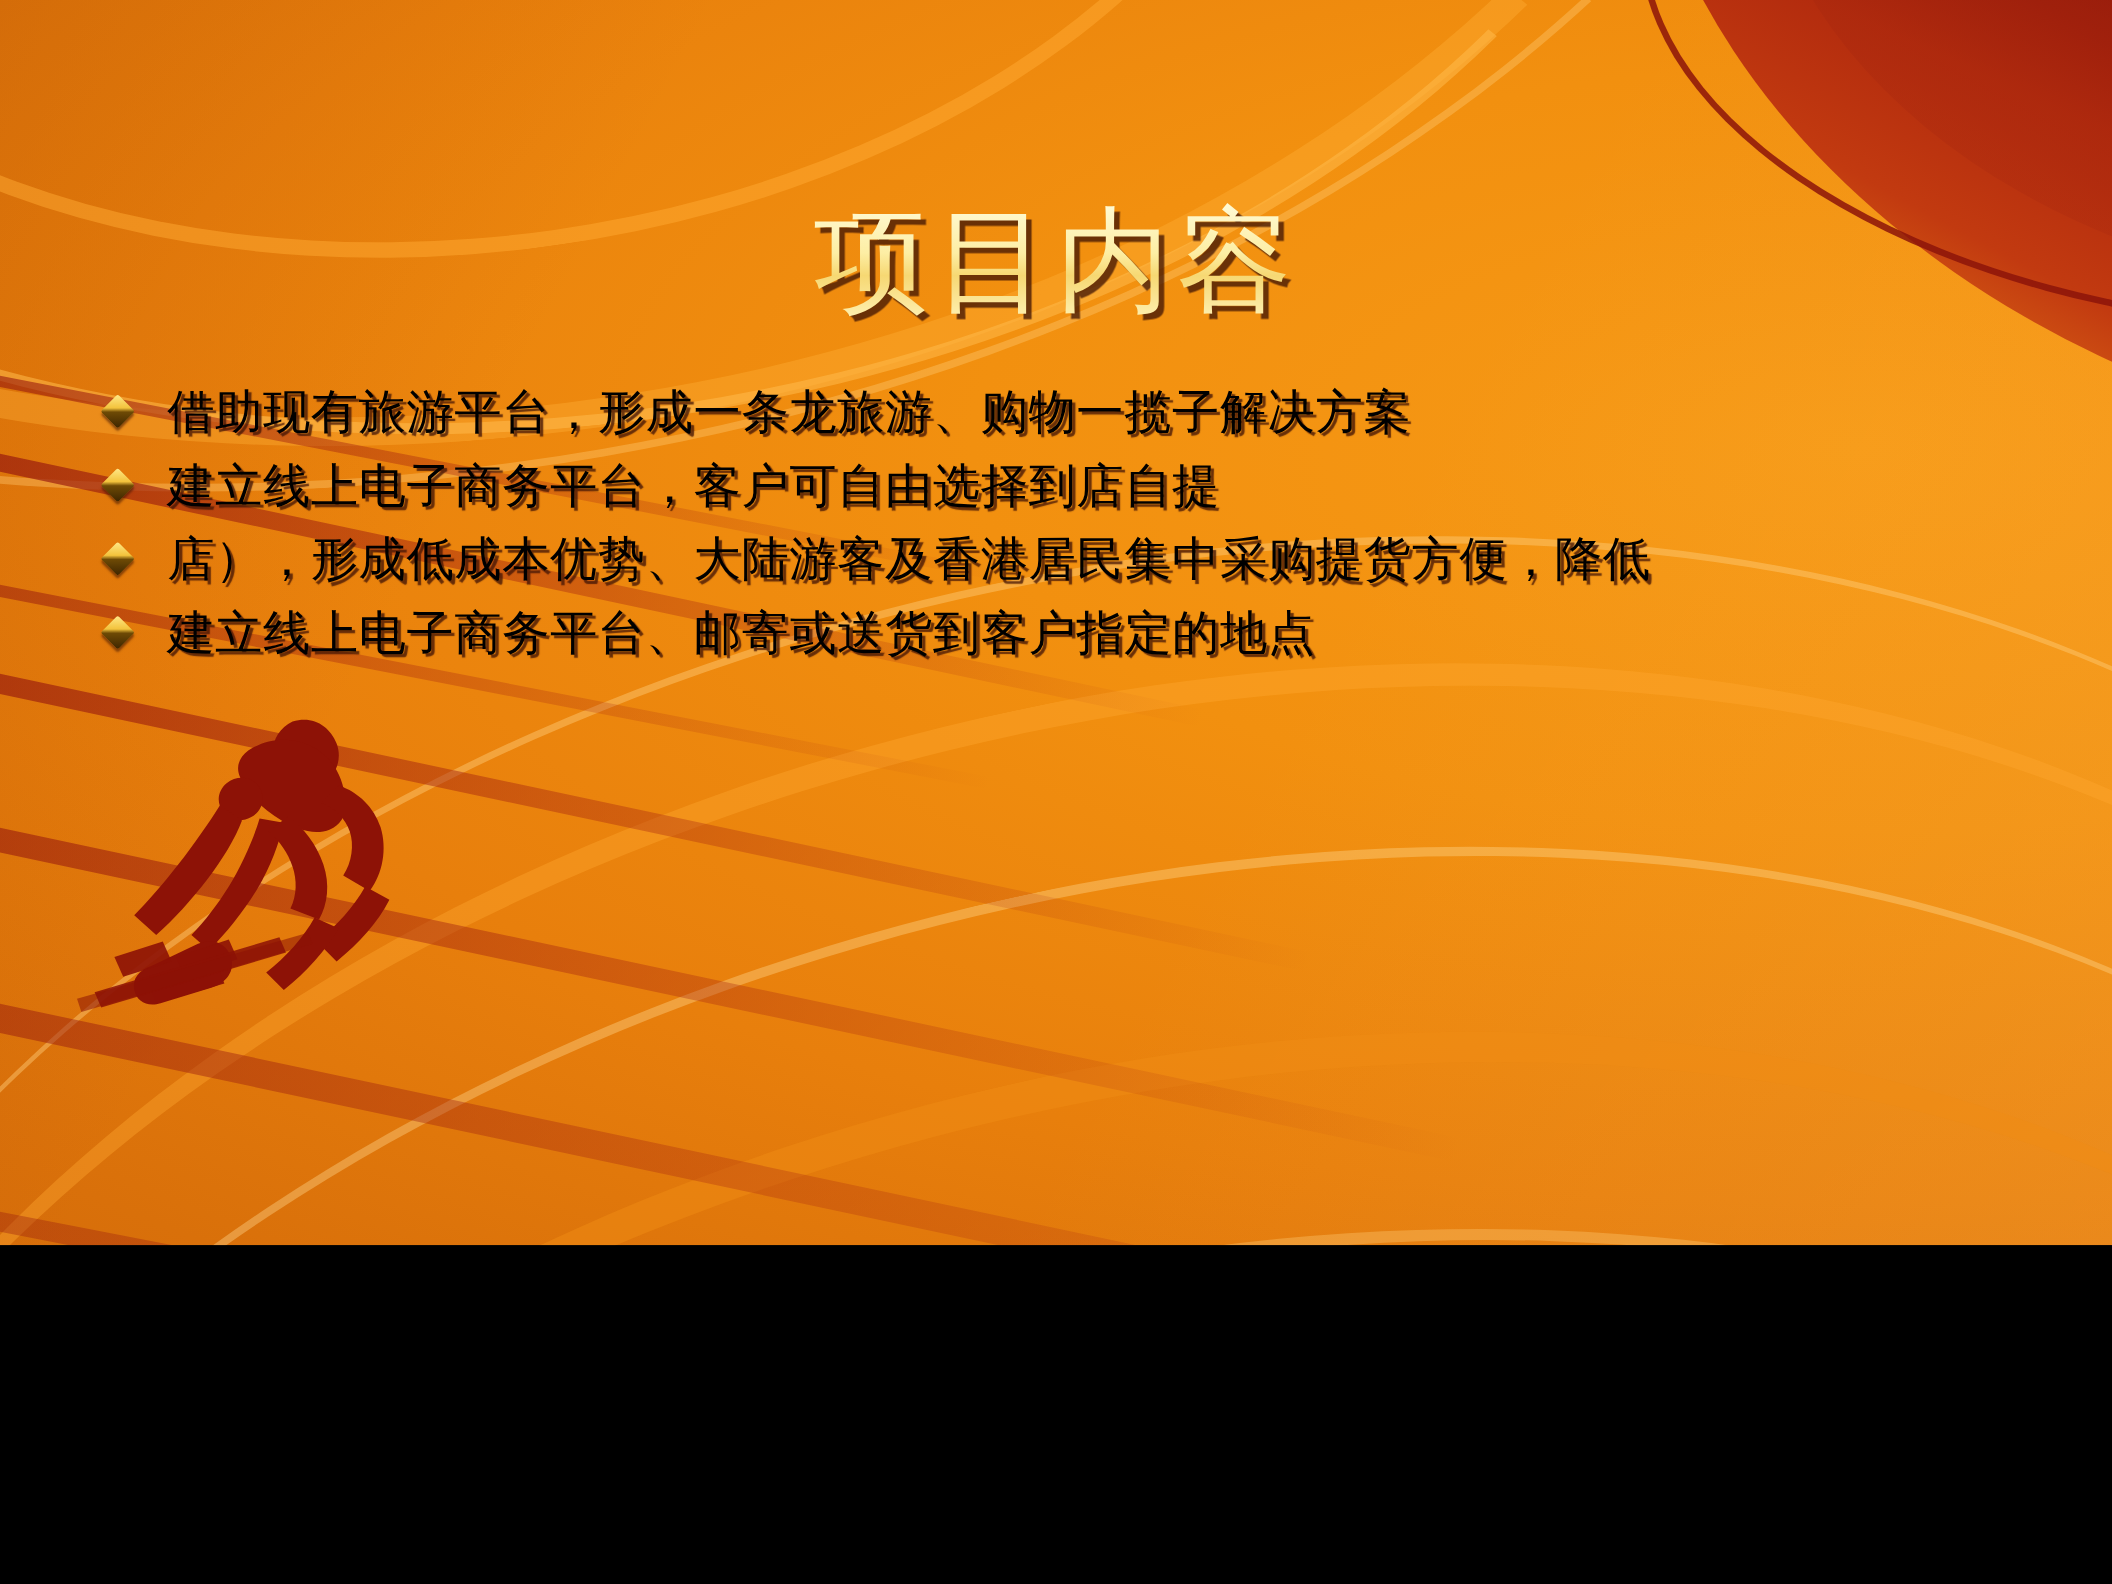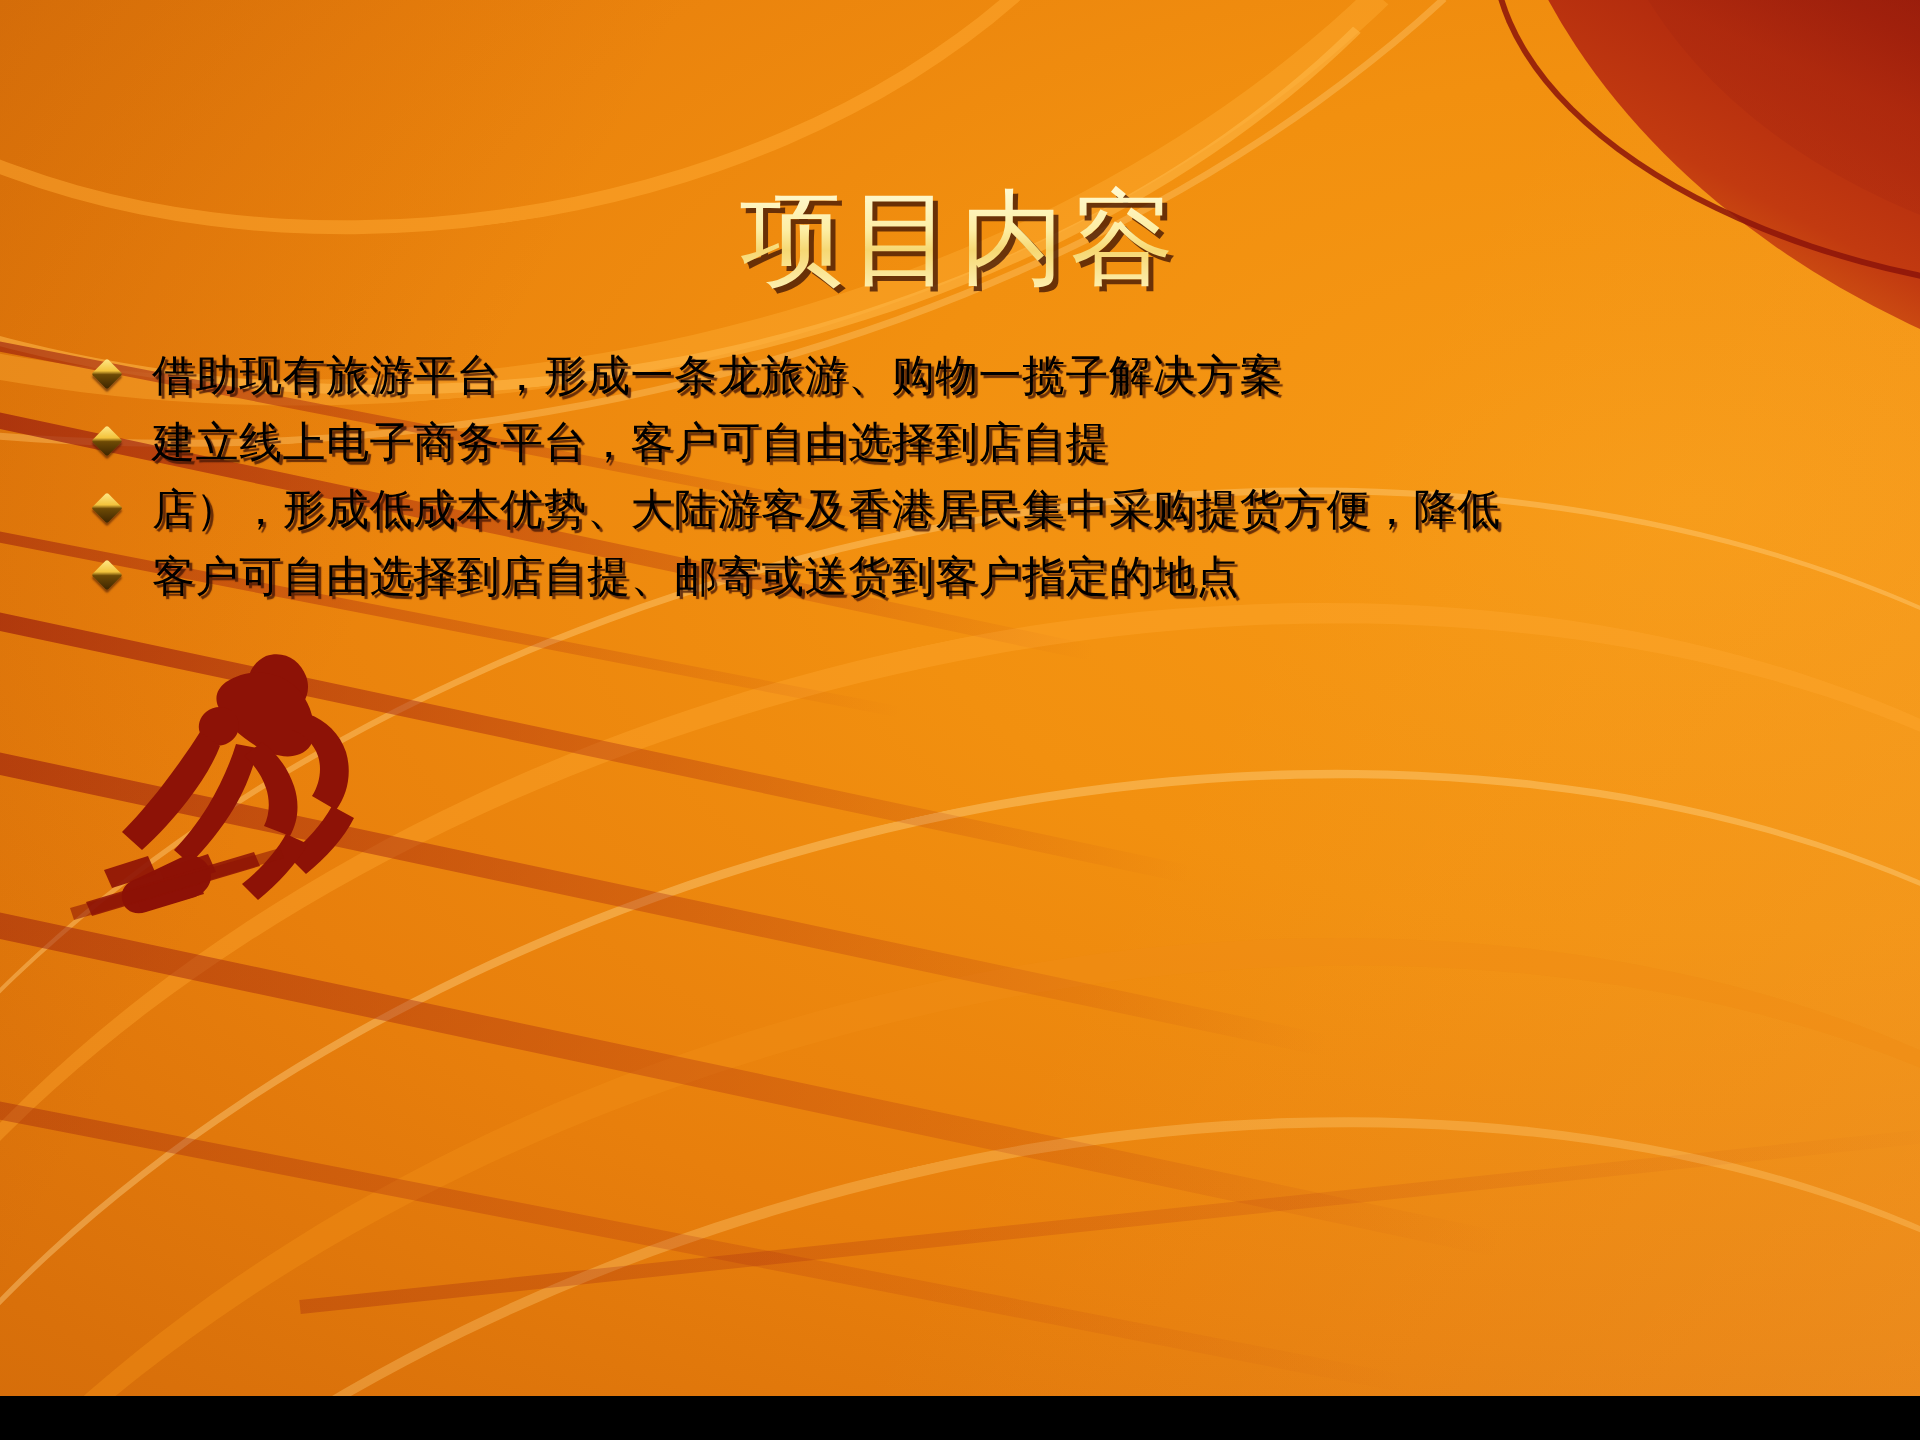--- a/index.html
+++ b/index.html
@@ -3,21 +3,21 @@
 <meta charset="utf-8">
 <style>
   html, body {
     margin: 0;
     padding: 0;
     background: #000;
   }
   #slide {
     position: relative;
     width: 1920px;
-    height: 1396px;
+    height: 1132px;
     overflow: hidden;
     font-family: "Liberation Serif", "DejaVu Serif", serif;
     background: #ef8b12;
   }
 
   
   .bg-base {
     position: absolute;
     inset: 0;
     background:
@@ -313,18 +313,18 @@
       <div class="bullet-text">
         <span class="ln">店），形成低成本优势、大陆游客及香港居民集中采购提货方便，降低</span>
       </div>
     </div>
 
     <div class="bullet-row">
       <div class="bullet-marker">
         <span class="diamond"></span>
       </div>
       <div class="bullet-text">
-        <span class="ln">客户可自由选择到店自提、邮寄或送货到客户指定的地点</span>
+        <span class="ln">建立线上电子商务平台、邮寄或送货到客户指定的地点</span>
       </div>
     </div>
 
   </div>
 </div>
 
 </body></html>

